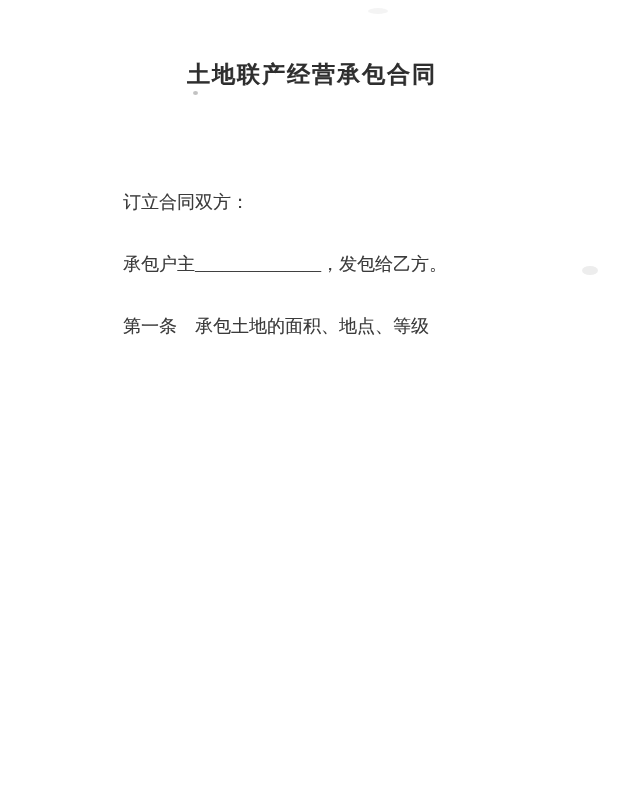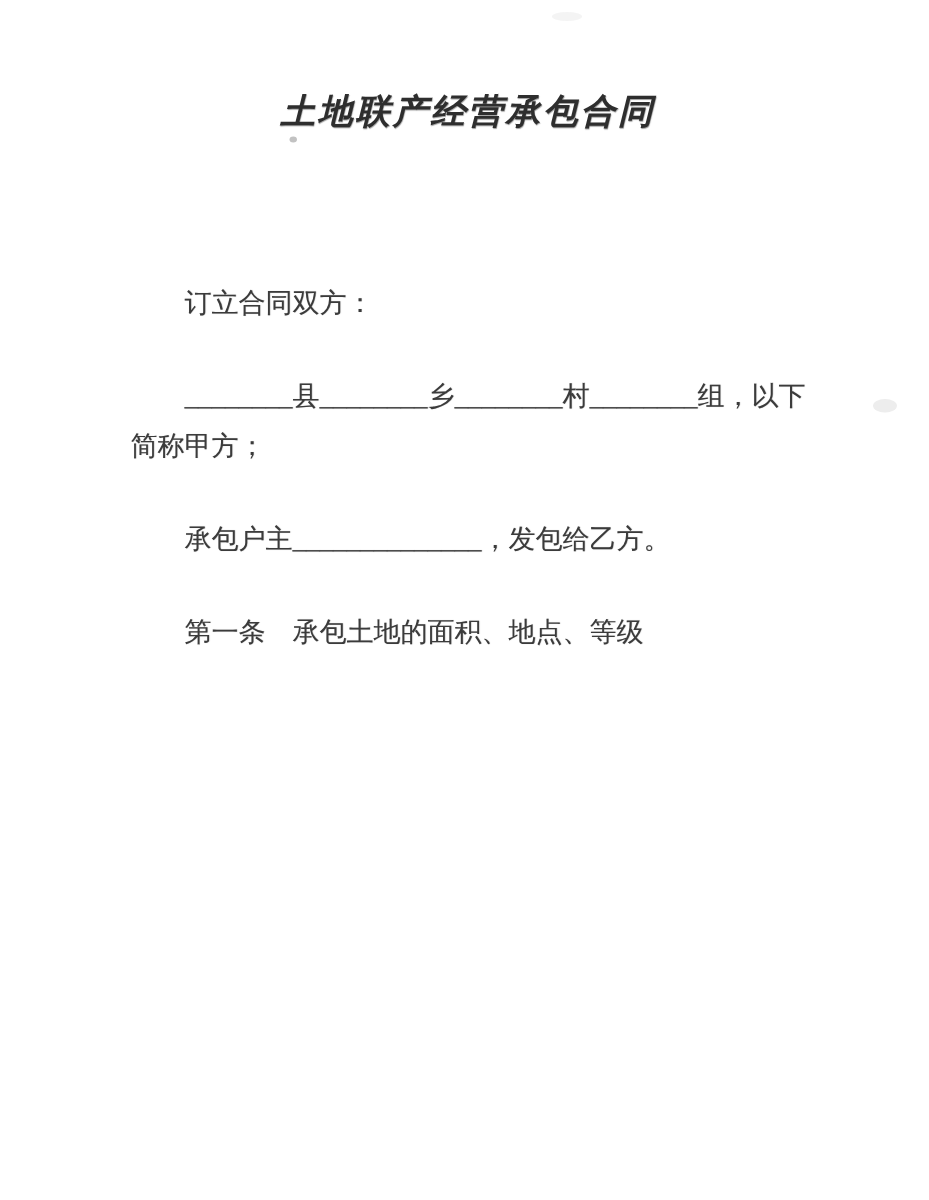--- a/index.html
+++ b/index.html
@@ -21,21 +21,20 @@
   }
   .doc-title {
     margin: 0 0 92px 0;
     font-size: 23px;
     line-height: 38px;
     font-weight: bold;
     text-align: center;
     letter-spacing: 2px;
     color: #2e2e2e;
     text-shadow: 0.4px 0.4px 0.6px rgba(40,40,40,0.45);
-    font-style: italic;
   }
   .body-para {
     margin: 0 0 29px 0;
     font-size: 18px;
     line-height: 33px;
     text-indent: 2em;
     word-break: break-all;
     overflow-wrap: anywhere;
     text-shadow: 0.3px 0.3px 0.5px rgba(60,60,60,0.4);
   }
@@ -51,21 +50,20 @@
   .speck.s3 { left: 368px; top: 8px;  width: 20px; height: 6px; background: #ececec; opacity: .6; }
 </style>
 </head>
 <body>
 
 <div class="page">
   <h1 class="doc-title">土地联产经营承包合同</h1>
 
   <p class="body-para">订立合同双方：</p>
 
-  <p class="body-para">________县________乡________村________组，以下简称甲方；</p>
 
   <p class="body-para">承包户主______________，发包给乙方。</p>
 
 
   <p class="body-para">第一条　承包土地的面积、地点、等级</p>
 
 
   <span class="speck s1"></span>
   <span class="speck s2"></span>
   <span class="speck s3"></span>

